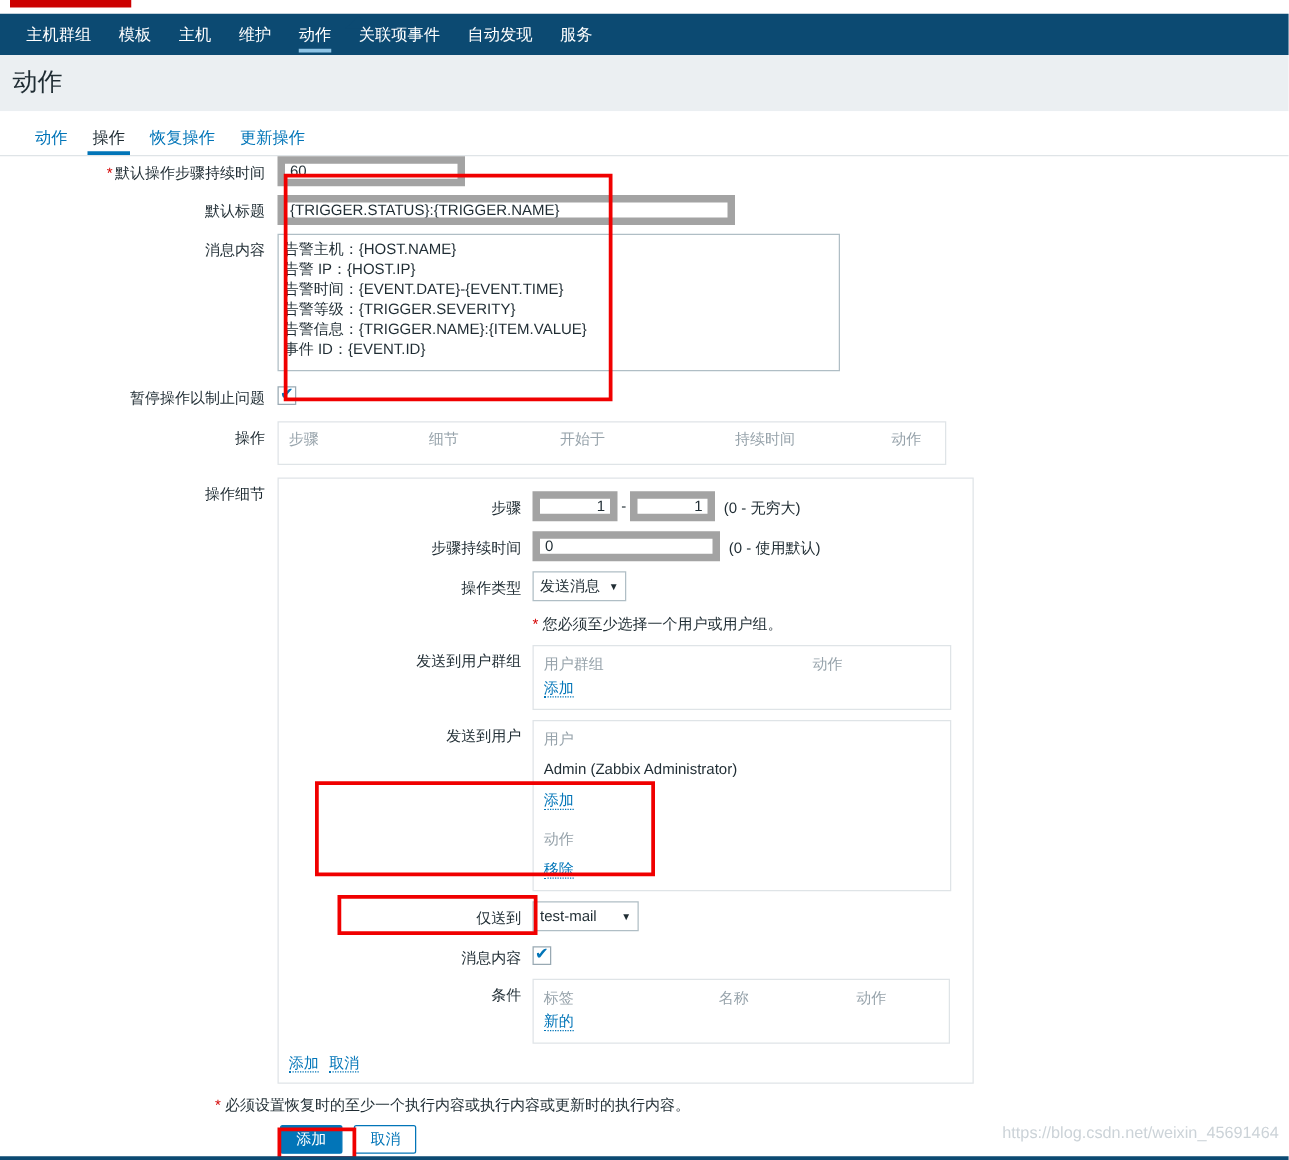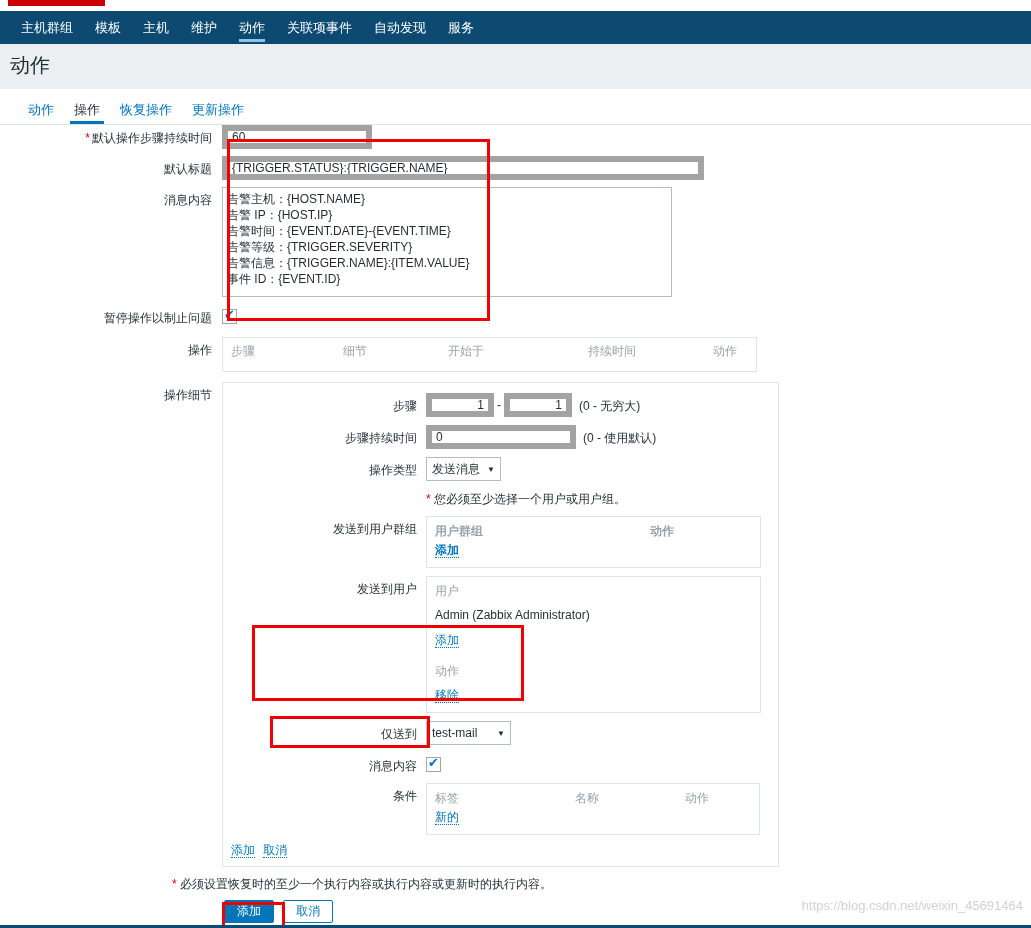--- a/index.html
+++ b/index.html
@@ -77,21 +77,21 @@
     color:#1f2c33; padding-top:5px; flex:0 0 222px;
   }
   .lbl .req { color:#d40000; margin-right:2px; }
 
   input[type=text].inp {
     height:24px; border:6px solid #a3a3a3; background:#fff;
     font-family:"Liberation Sans","DejaVu Sans",sans-serif;
     font-size:12px; color:#1f2c33; padding:0 4px; outline:none;
   }
   .inp-60 { width:150px; }
-  .inp-title { width:482px; }
+  .inp-title { width:366px; }
   textarea.ta {
     width:450px; height:110px; border:1px solid #b0bec5; background:#fff;
     font-family:"Liberation Sans","DejaVu Sans",sans-serif;
     font-size:12px; color:#1f2c33; padding:3px 4px; resize:none;
     line-height:16px; outline:none; overflow:hidden;
   }
 
   .chk {
     width:15px; height:15px; border:1px solid #99a9b3; background:#fff;
     display:inline-block; position:relative; margin-top:4px; cursor:pointer;
@@ -265,21 +265,21 @@
           <span class="sel">发送消息</span>
         </div>
 
         <div class="drow">
           <div class="dlbl"></div>
           <div style="font-size:12px;padding-top:2px;"><span class="note-red">*</span> <span>您必须至少选择一个用户或用户组。</span></div>
         </div>
 
         <div class="drow" style="margin-top:6px;">
           <div class="dlbl">发送到用户群组</div>
-          <div class="inner-table" style="width:335px;font-weight:bold;">
+          <div class="inner-table" style="width:335px;">
             <div class="inner-left">
               <div class="muted cellline">用户群组</div>
               <div class="cellline"><span class="lnk">添加</span></div>
             </div>
             <div class="inner-right">
               <div class="muted cellline">动作</div>
             </div>
           </div>
         </div>
 

